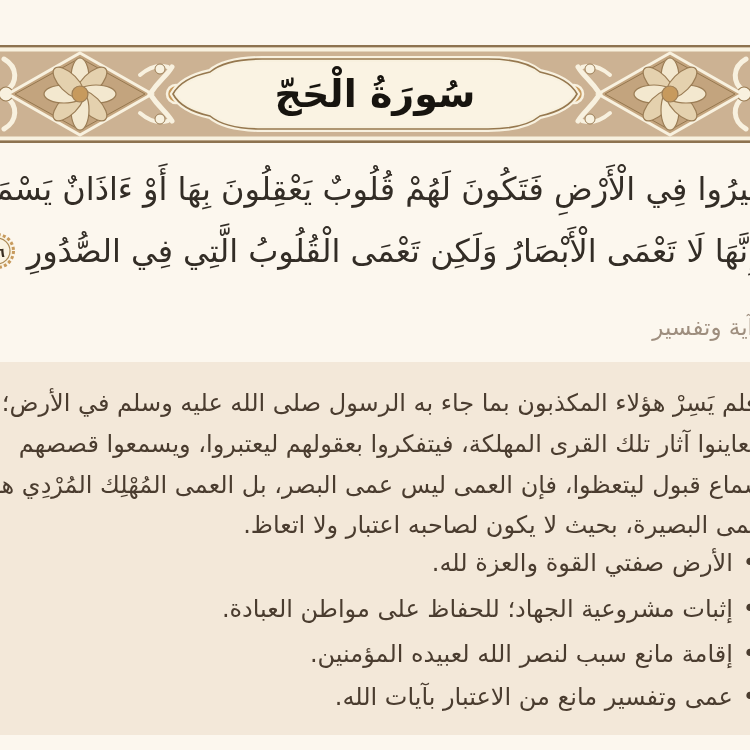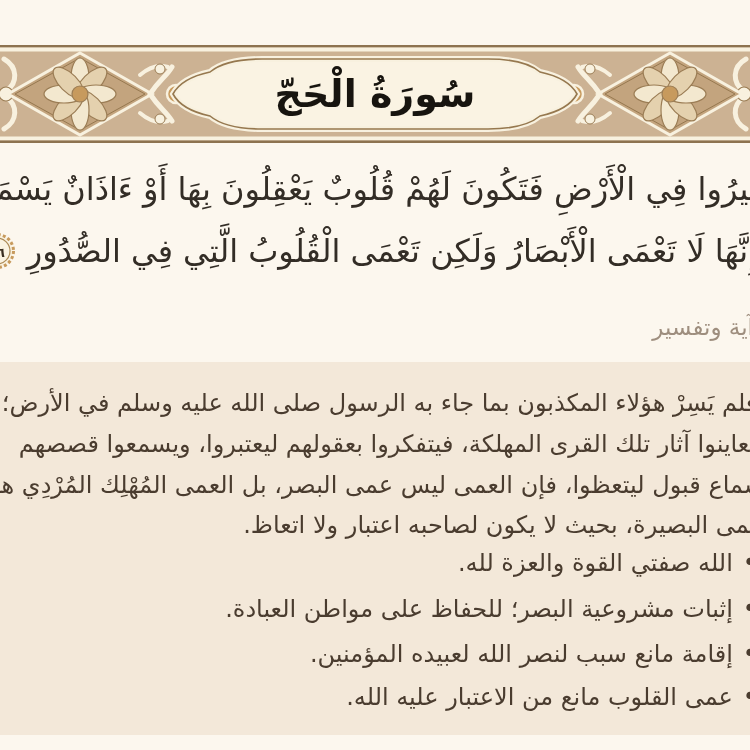--- a/index.html
+++ b/index.html
@@ -109,27 +109,27 @@
 
   <div class="tafsir-panel">
     <div>
       <div class="t-line" style="top:24px">أفلم يَسِرْ هؤلاء المكذبون بما جاء به الرسول صلى الله عليه وسلم في الأرض؛</div>
       <div class="t-line" style="top:65px">ليعاينوا آثار تلك القرى المهلكة، فيتفكروا بعقولهم ليعتبروا، ويسمعوا قصصهم</div>
       <div class="t-line" style="top:106px">سماع قبول ليتعظوا، فإن العمى ليس عمى البصر، بل العمى المُهْلِك المُرْدِي هو</div>
       <div class="t-line" style="top:146px">عمى البصيرة، بحيث لا يكون لصاحبه اعتبار ولا اتعاظ.</div>
     </div>
     <div>
       <div class="t-bullet" style="top:184px">
-        <span class="dot">•</span><span>الله صفتي القوة والعزة لله.</span>
+        <span class="dot">•</span><span>الأرض صفتي القوة والعزة لله.</span>
       </div>
       <div class="t-bullet" style="top:230px">
-        <span class="dot">•</span><span>إثبات مشروعية البصر؛ للحفاظ على مواطن العبادة.</span>
+        <span class="dot">•</span><span>إثبات مشروعية الجهاد؛ للحفاظ على مواطن العبادة.</span>
       </div>
       <div class="t-bullet" style="top:275px">
         <span class="dot">•</span><span>إقامة مانع سبب لنصر الله لعبيده المؤمنين.</span>
       </div>
       <div class="t-bullet" style="top:318px">
-        <span class="dot">•</span><span>عمى القلوب مانع من الاعتبار عليه الله.</span>
+        <span class="dot">•</span><span>عمى وتفسير مانع من الاعتبار بآيات الله.</span>
       </div>
     </div>
   </div>
 
 </div>
 
 </body></html>

